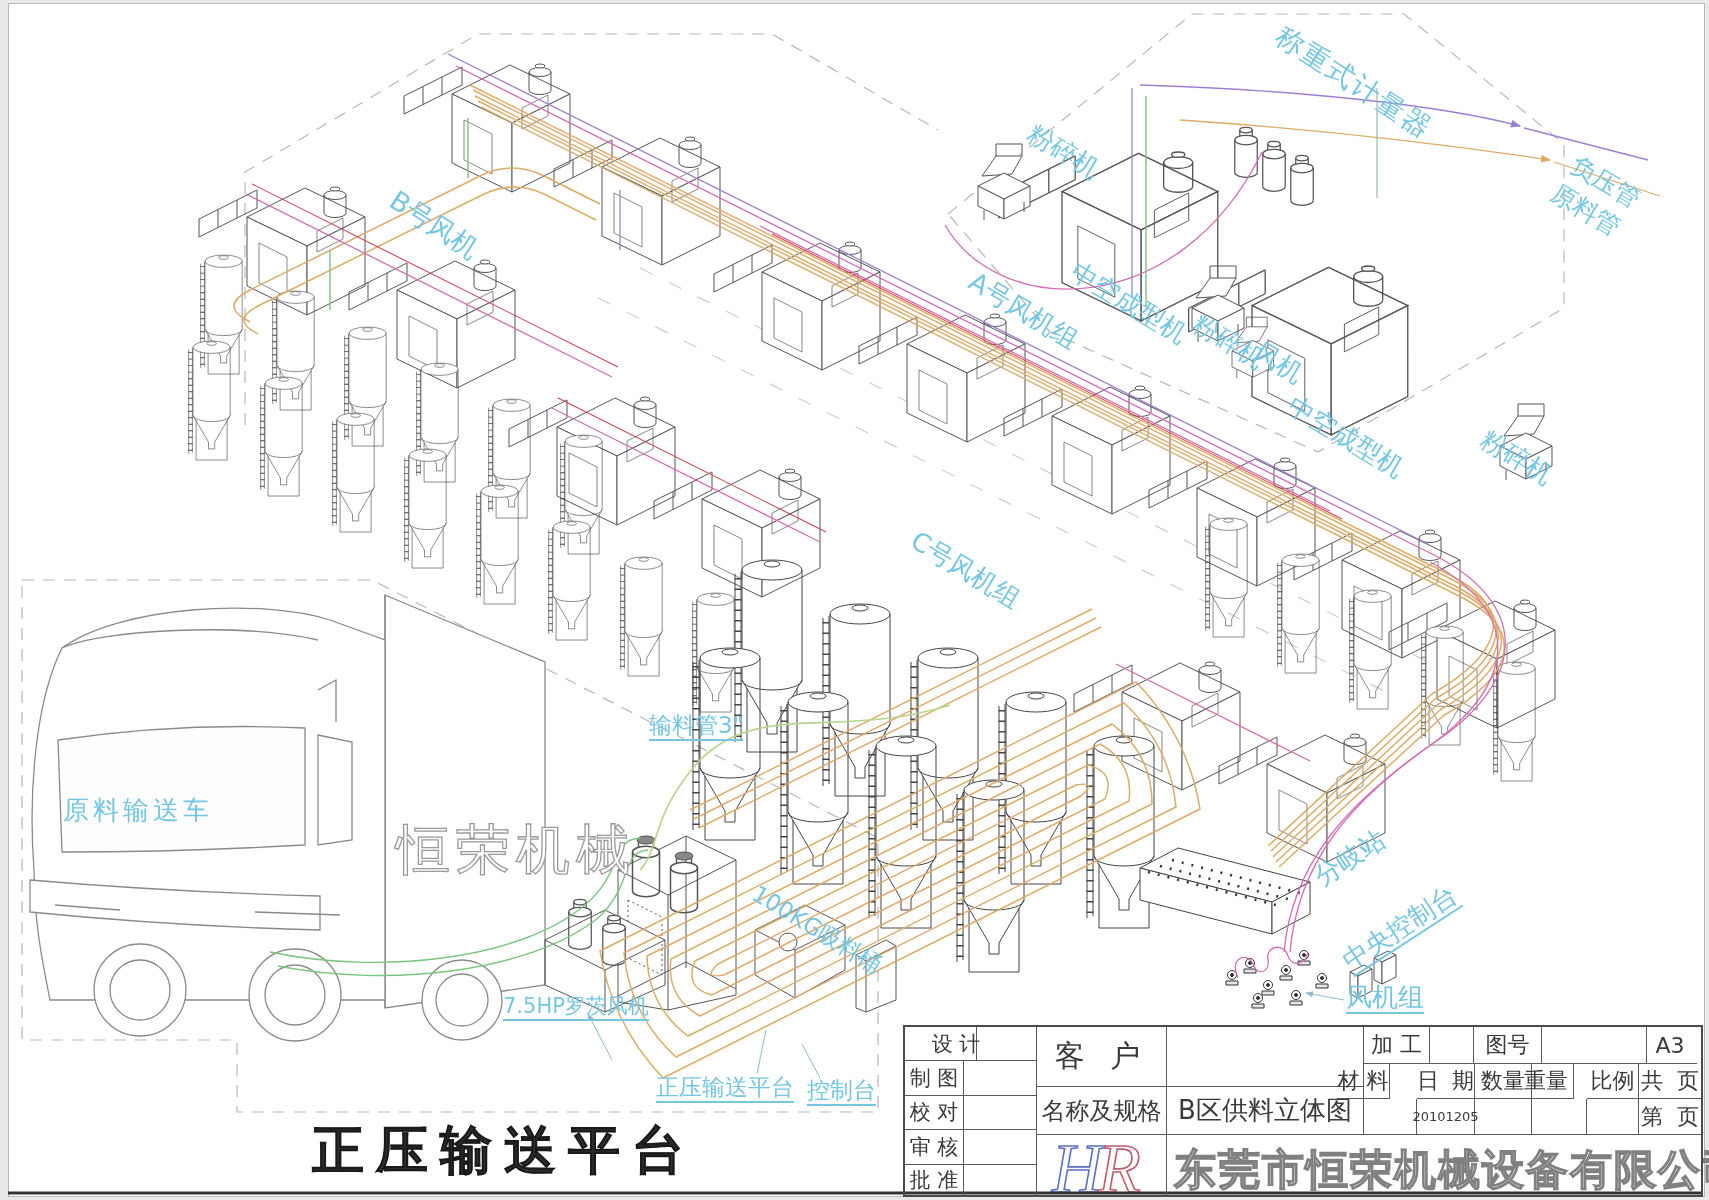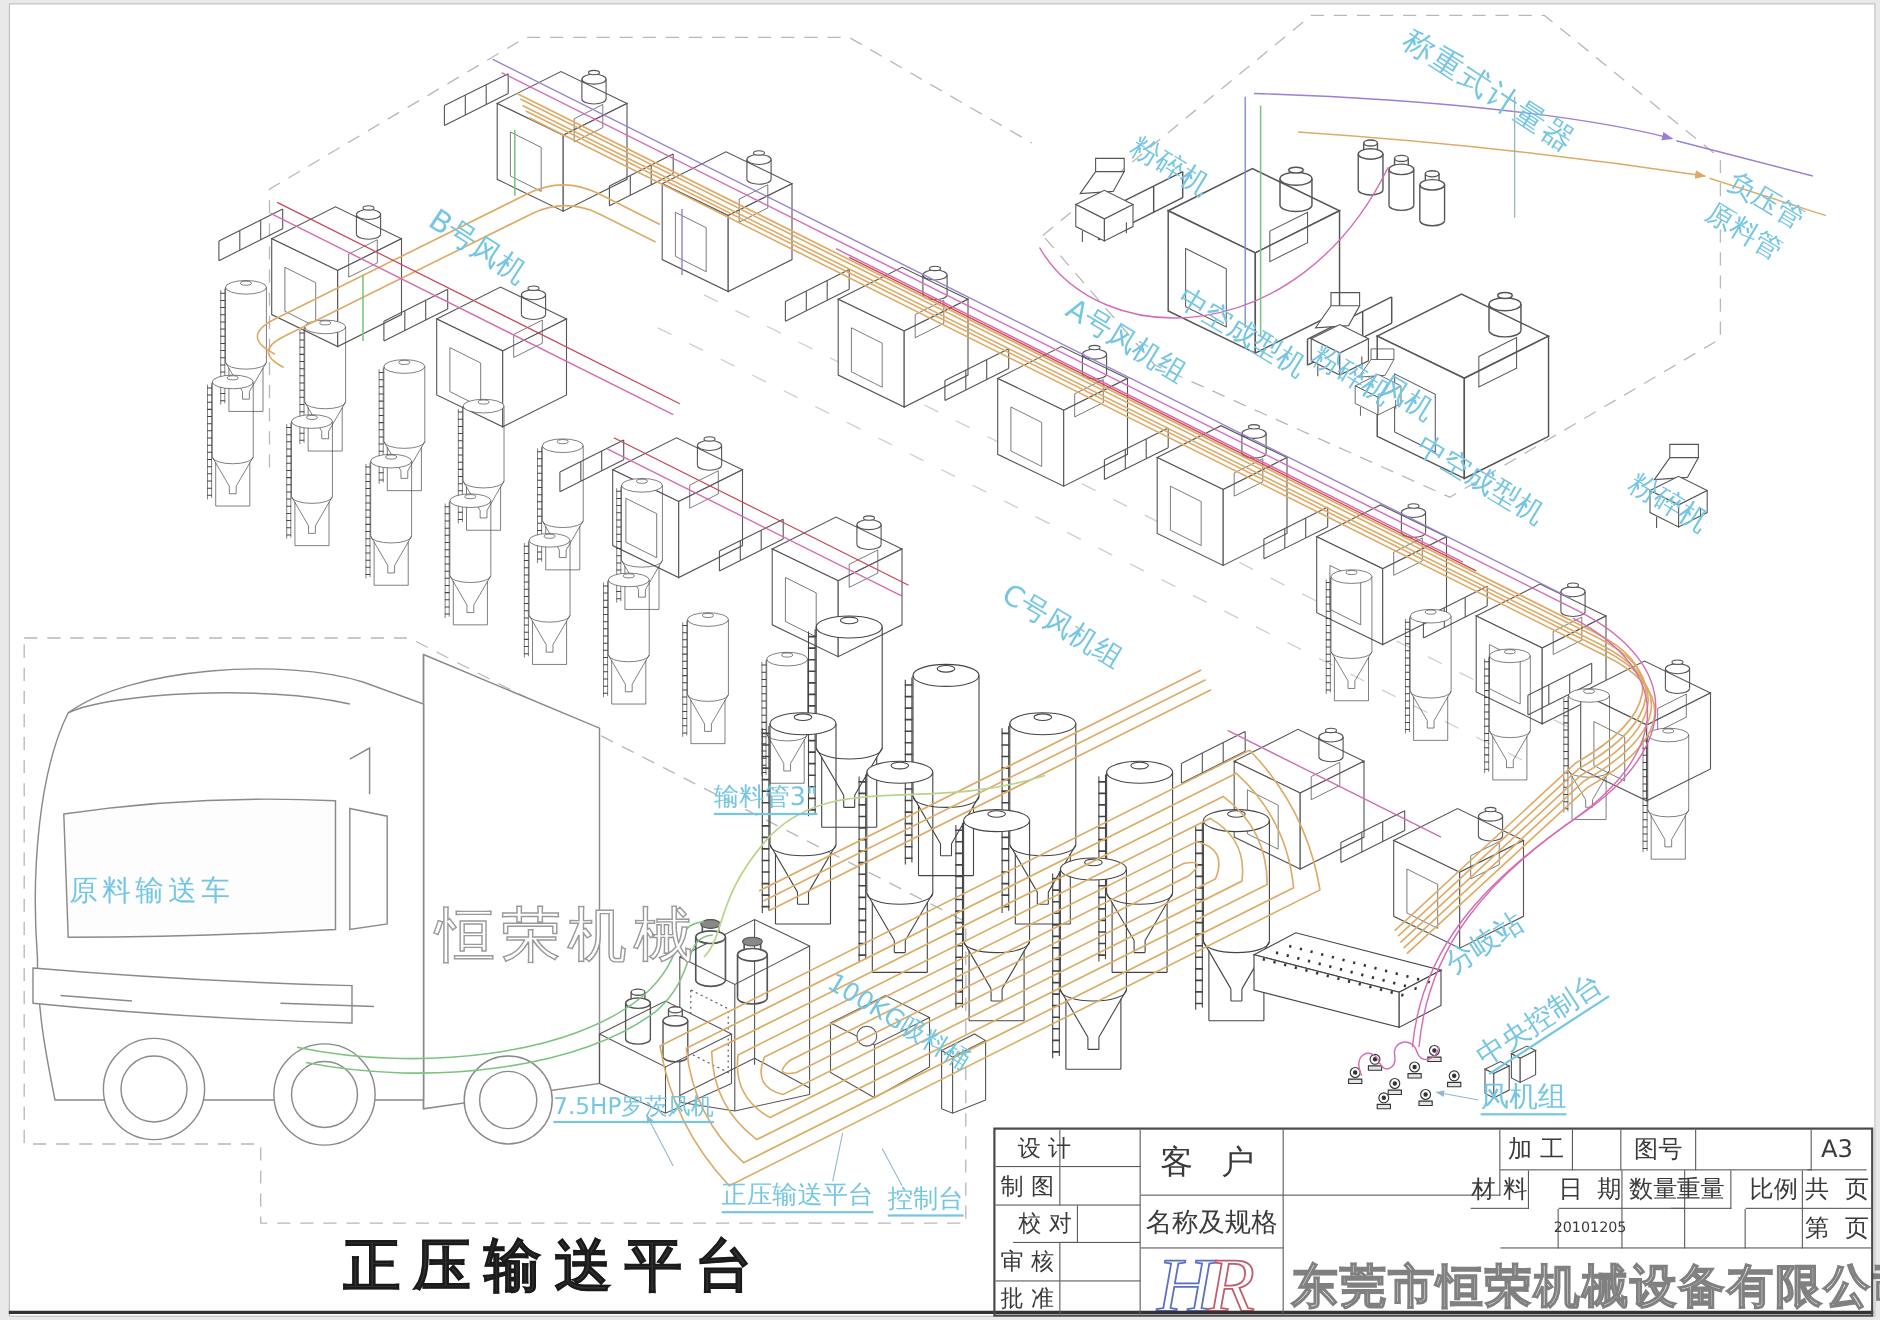--- a/index.html
+++ b/index.html
@@ -301,34 +301,35 @@
     <div class="lbl" style="left:760px;top:882px;font-size:23px;transform:rotate(31deg);">100KG吸料桶</div>
     <div class="lbl u" style="left:503px;top:996px;font-size:21px;">7.5HP罗茨风机</div>
     <div class="lbl u" style="left:656px;top:1076px;font-size:23px;">正压输送平台</div>
     <div class="lbl u" style="left:807px;top:1079px;font-size:23px;">控制台</div>
     <div class="lbl" style="left:1310px;top:868px;font-size:26px;transform:rotate(-33deg);">分岐站</div>
     <div class="lbl u" style="left:1338px;top:952px;font-size:26px;transform:rotate(-33deg);">中央控制台</div>
     <div class="lbl u" style="left:1346px;top:984px;font-size:26px;">风机组</div>
   </div>
 
   <div class="tb">
-    <div class="c f21" style="left:0px;top:0px;width:59px;height:34.4px;padding-left:31px;">设 计</div>
+    <div class="c f21" style="left:0px;top:0px;width:72px;height:34.4px;padding-left:31px;">设 计</div>
     <div class="c f21" style="left:59px;top:0px;width:73px;height:34.4px;"></div>
     <div class="c f21" style="left:0px;top:34.4px;width:59px;height:34.4px;">制 图</div>
     <div class="c f21" style="left:59px;top:34.4px;width:73px;height:34.4px;"></div>
-    <div class="c f21" style="left:0px;top:68.8px;width:59px;height:34.4px;margin-left:16px;">校 对</div>
+    <div class="c f21" style="left:0px;top:68.8px;width:59px;height:34.4px;">校 对</div>
     <div class="c f21" style="left:59px;top:68.8px;width:73px;height:34.4px;"></div>
     <div class="c f21" style="left:0px;top:103.2px;width:59px;height:34.4px;">审 核</div>
     <div class="c f21" style="left:59px;top:103.2px;width:73px;height:34.4px;"></div>
     <div class="c f21" style="left:0px;top:137.6px;width:59px;height:30.4px;border-bottom:none;">批 准</div>
     <div class="c f21" style="left:59px;top:137.6px;width:73px;height:30.4px;border-bottom:none;"></div>
 
     <div class="c f30" style="left:132px;top:0px;width:130px;height:60px;">客 户</div>
     <div class="c" style="left:262px;top:0px;width:197px;height:60px;"></div>
     <div class="c f24" style="left:132px;top:60px;width:130px;height:48px;">名称及规格</div>
+    <div class="c f26" style="left:262px;top:60px;width:197px;height:48px;">B区供料立体图</div>
     <div class="c" style="left:132px;top:108px;width:130px;height:60px;border-bottom:none;"></div>
     <div class="c nb" style="left:262px;top:108px;width:534px;height:60px;border-bottom:none;"></div>
 
     <div class="c f22" style="left:459px;top:0px;width:66px;height:37px;">加 工</div>
     <div class="c" style="left:525px;top:0px;width:44px;height:37px;"></div>
     <div class="c f22" style="left:569px;top:0px;width:68px;height:37px;">图号</div>
     <div class="c" style="left:637px;top:0px;width:105px;height:37px;"></div>
     <div class="c nb f22" style="left:738px;top:0px;width:54px;height:37px;">A3</div>
 
     <div class="c f22" style="left:432px;top:37px;width:53px;height:35px;">材 料</div>

